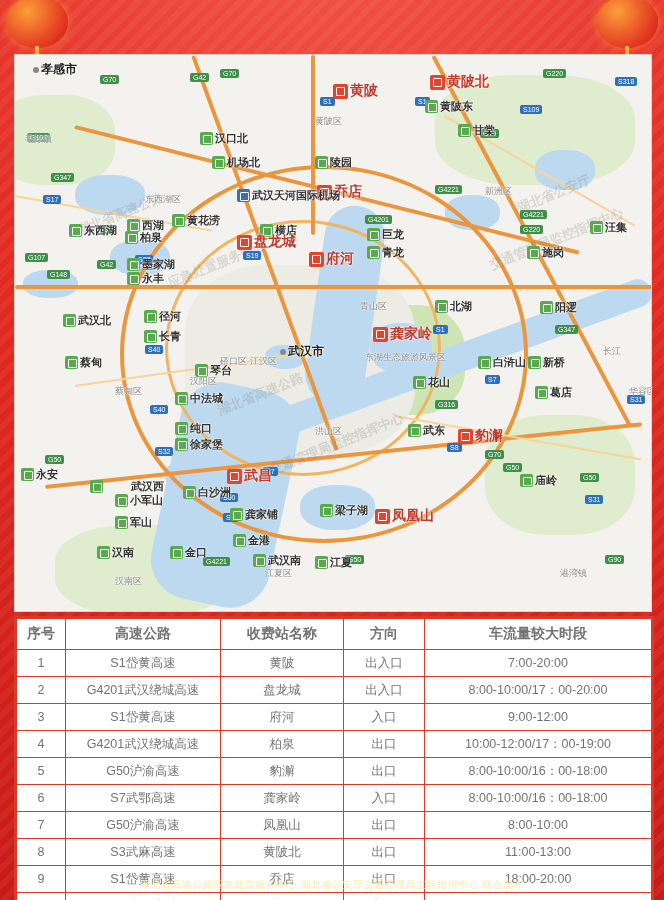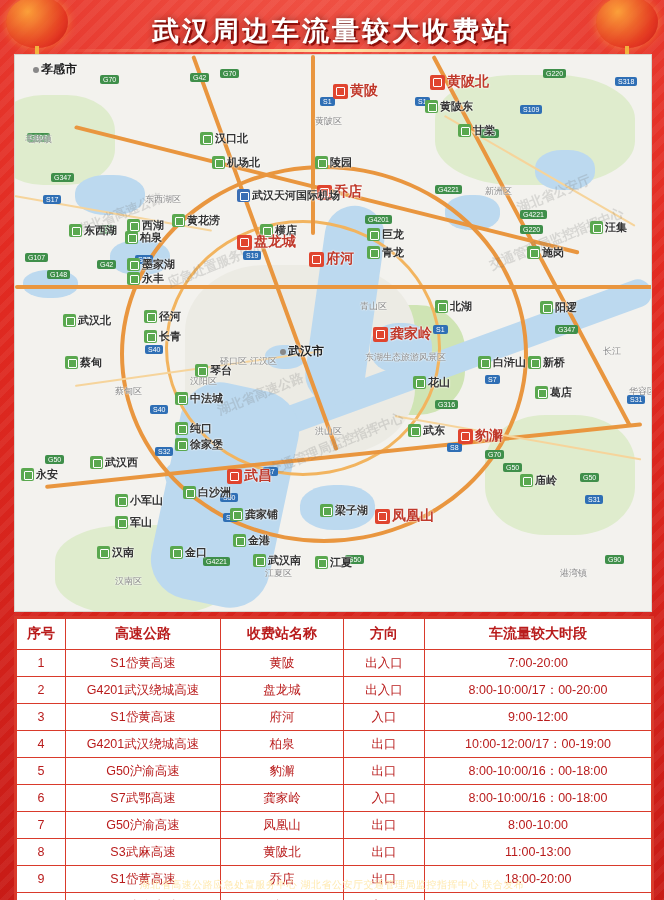--- a/index.html
+++ b/index.html
@@ -88,21 +88,21 @@
     transform:rotate(-22deg);white-space:nowrap;pointer-events:none;font-weight:bold;
   }
 
   
   .tablewrap{
     position:absolute;left:14px;top:616px;width:636px;
     background:#fff;border:2px solid #d93a2b;
   }
   table{border-collapse:collapse;width:100%;}
   th,td{
-    border:1px solid #d93a2b;color:#b91c1c;text-align:center;
+    border:1px solid #d93a2b;color:#737373;text-align:center;
     font-size:12.5px;padding:3px 2px;height:20px;
   }
   thead th{font-size:14px;font-weight:bold;padding:5px 2px;}
   .c0{width:44px;}
   .c1{width:150px;}
   .c2{width:118px;}
   .c3{width:76px;}
   .c4{width:auto;}
 
   .footer{
@@ -117,24 +117,20 @@
 
   <div class="lantern l">
     <div class="body"></div>
       <div class="tassel"></div>
   </div>
   <div class="lantern r">
     <div class="body"></div>
       <div class="tassel"></div>
   </div>
 
-  <div class="header">
-    <div class="title">武汉周边车流量较大收费站</div>
-    <div class="title-rule"></div>
-  </div>
 
   <div class="map">
     <div class="mapbg">
 
       <div class="green" style="left:-20px;top:40px;width:120px;height:90px;"></div>
       <div class="green" style="left:330px;top:250px;width:120px;height:110px;background:#cfe4b4;"></div>
       <div class="green" style="left:470px;top:360px;width:150px;height:120px;"></div>
       <div class="green" style="left:40px;top:470px;width:180px;height:90px;"></div>
       <div class="green" style="left:420px;top:20px;width:200px;height:110px;"></div>
 
@@ -368,21 +364,21 @@
           <span class="tx">豹澥</span>
         </div>
         <div class="poi" style="left: 160px; top: 366px;">
           <span class="mk"></span>
           <span class="tx">纯口</span>
         </div>
         <div class="poi" style="left: 160px; top: 382px;">
           <span class="mk"></span>
           <span class="tx">徐家堡</span>
         </div>
-        <div class="poi" style="left: 75px; top: 400px;">
+        <div class="poi" style="left: 75px; top: 424px; gap: 26px;">
           <span class="mk"></span>
           <span class="tx">武汉西</span>
         </div>
         <div class="poi" style="left: 6px; top: 412px;">
           <span class="mk"></span>
           <span class="tx">永安</span>
         </div>
         <div class="poi big" style="left: 212px; top: 412px;">
           <span class="mk"></span>
           <span class="tx">武昌</span>

